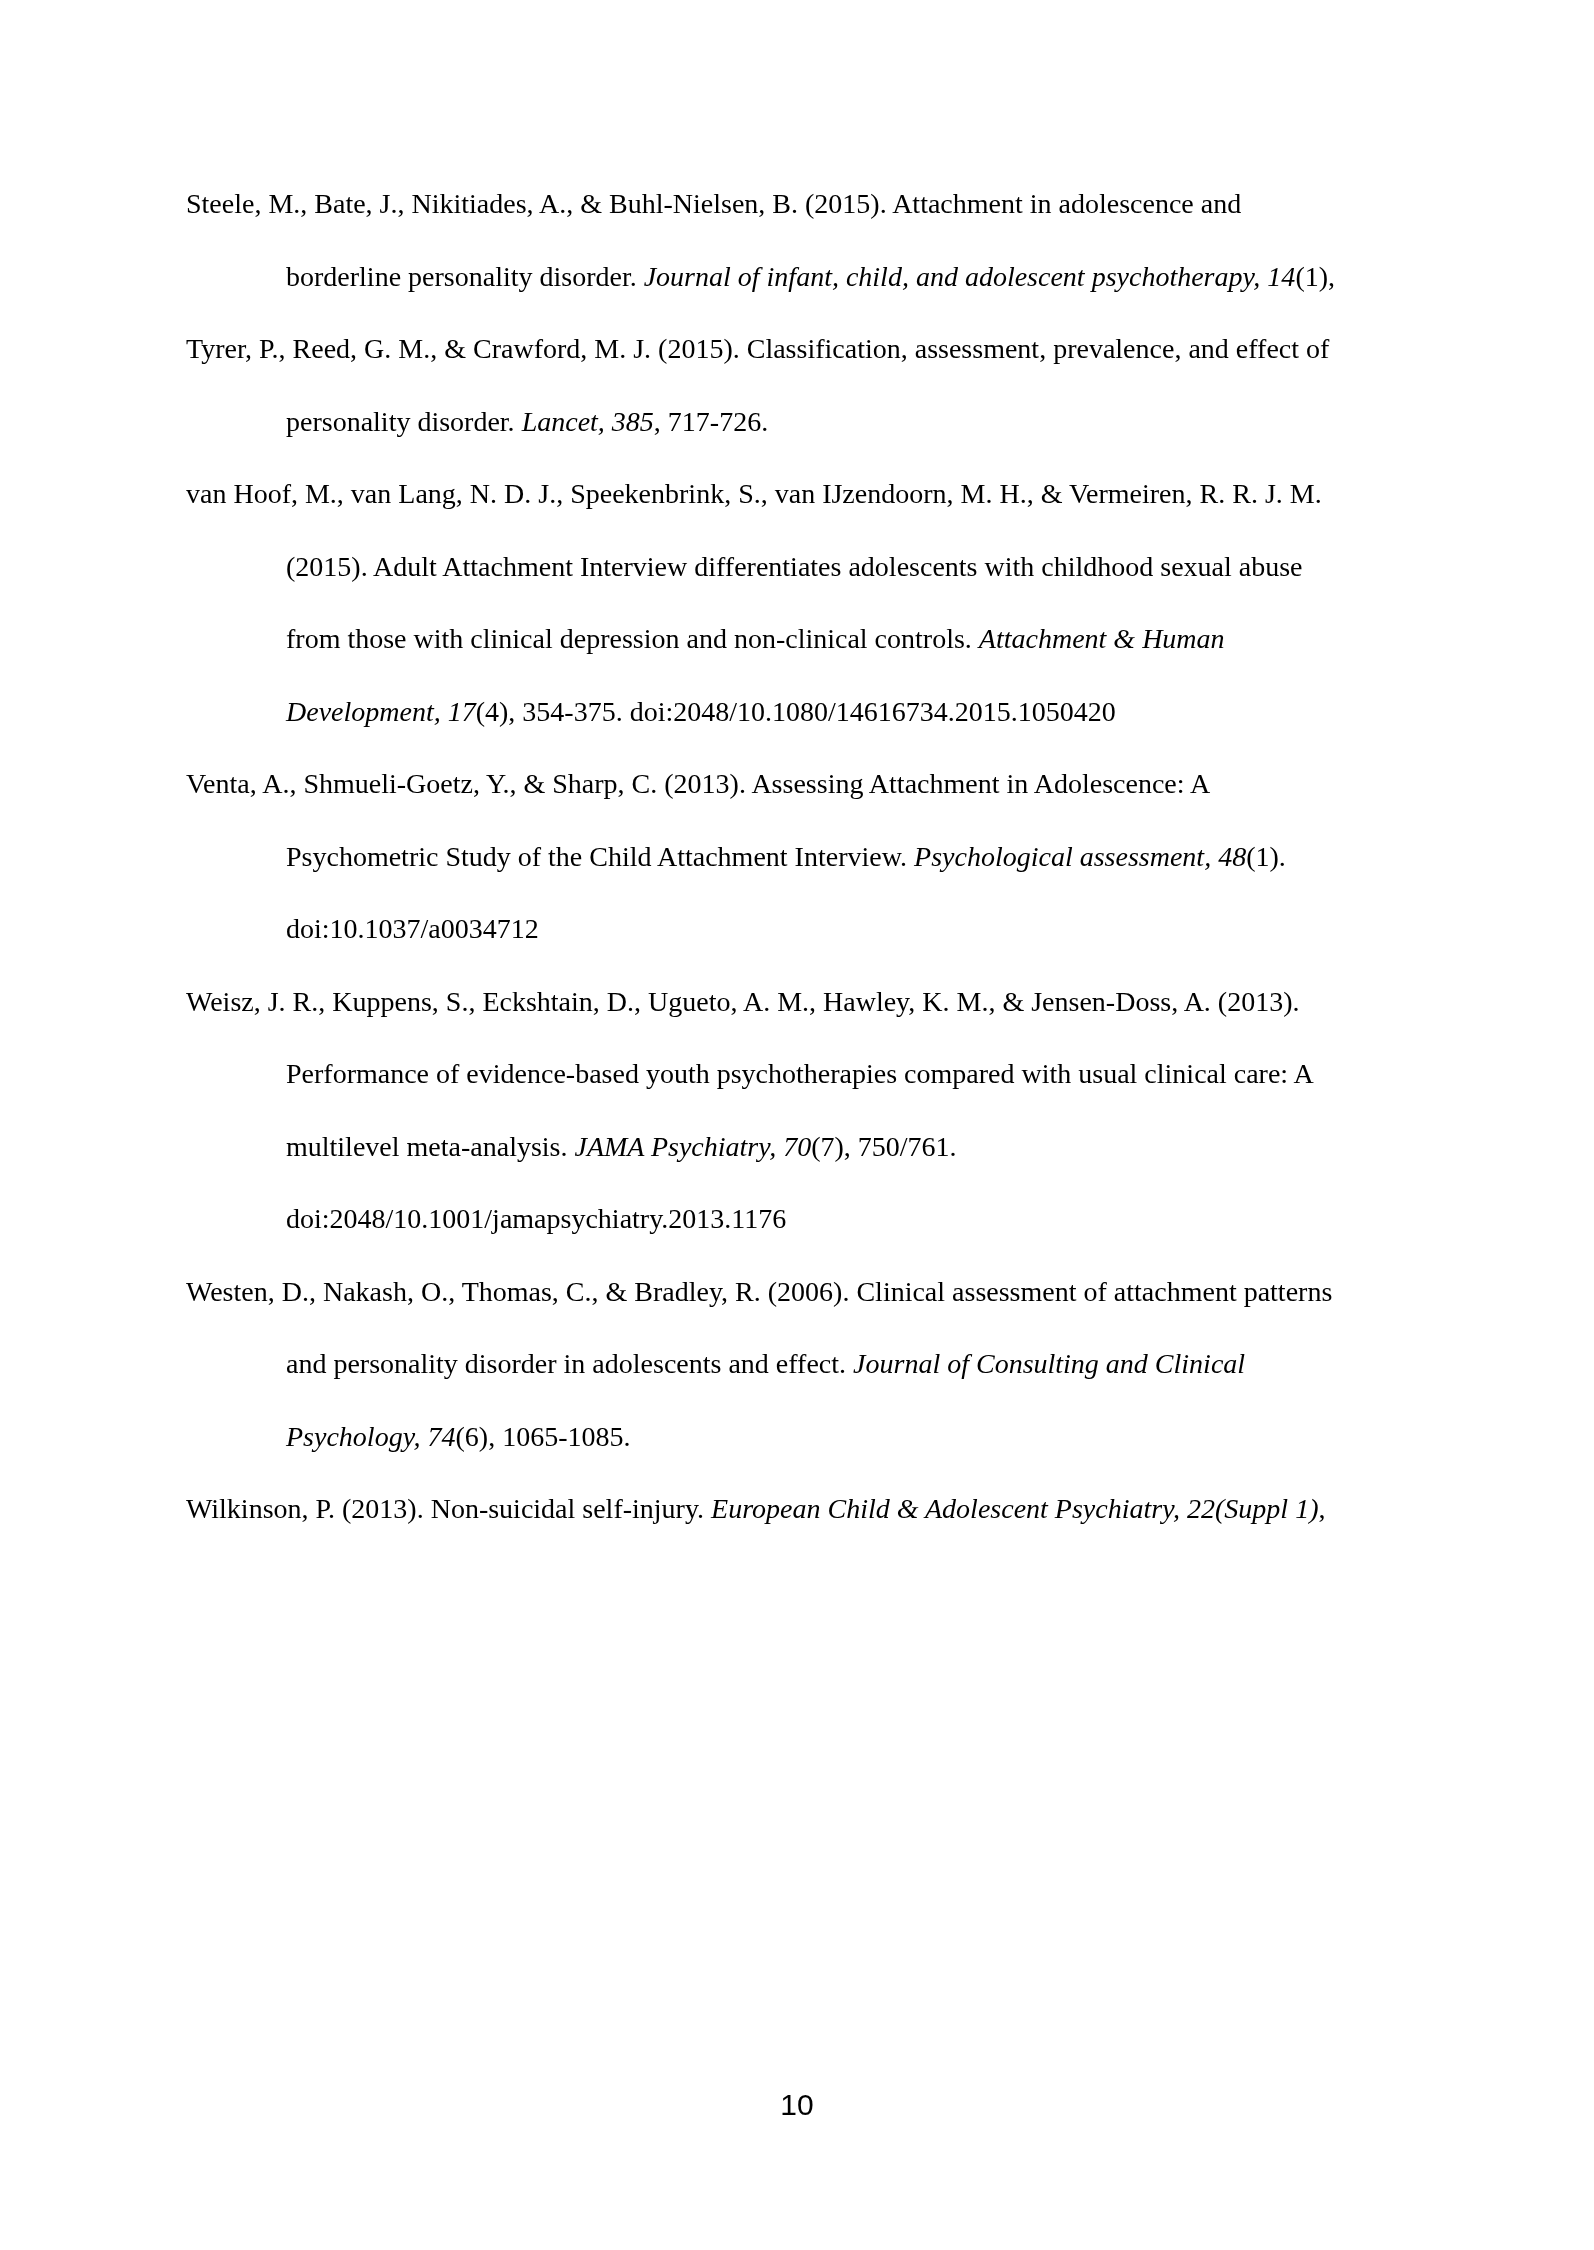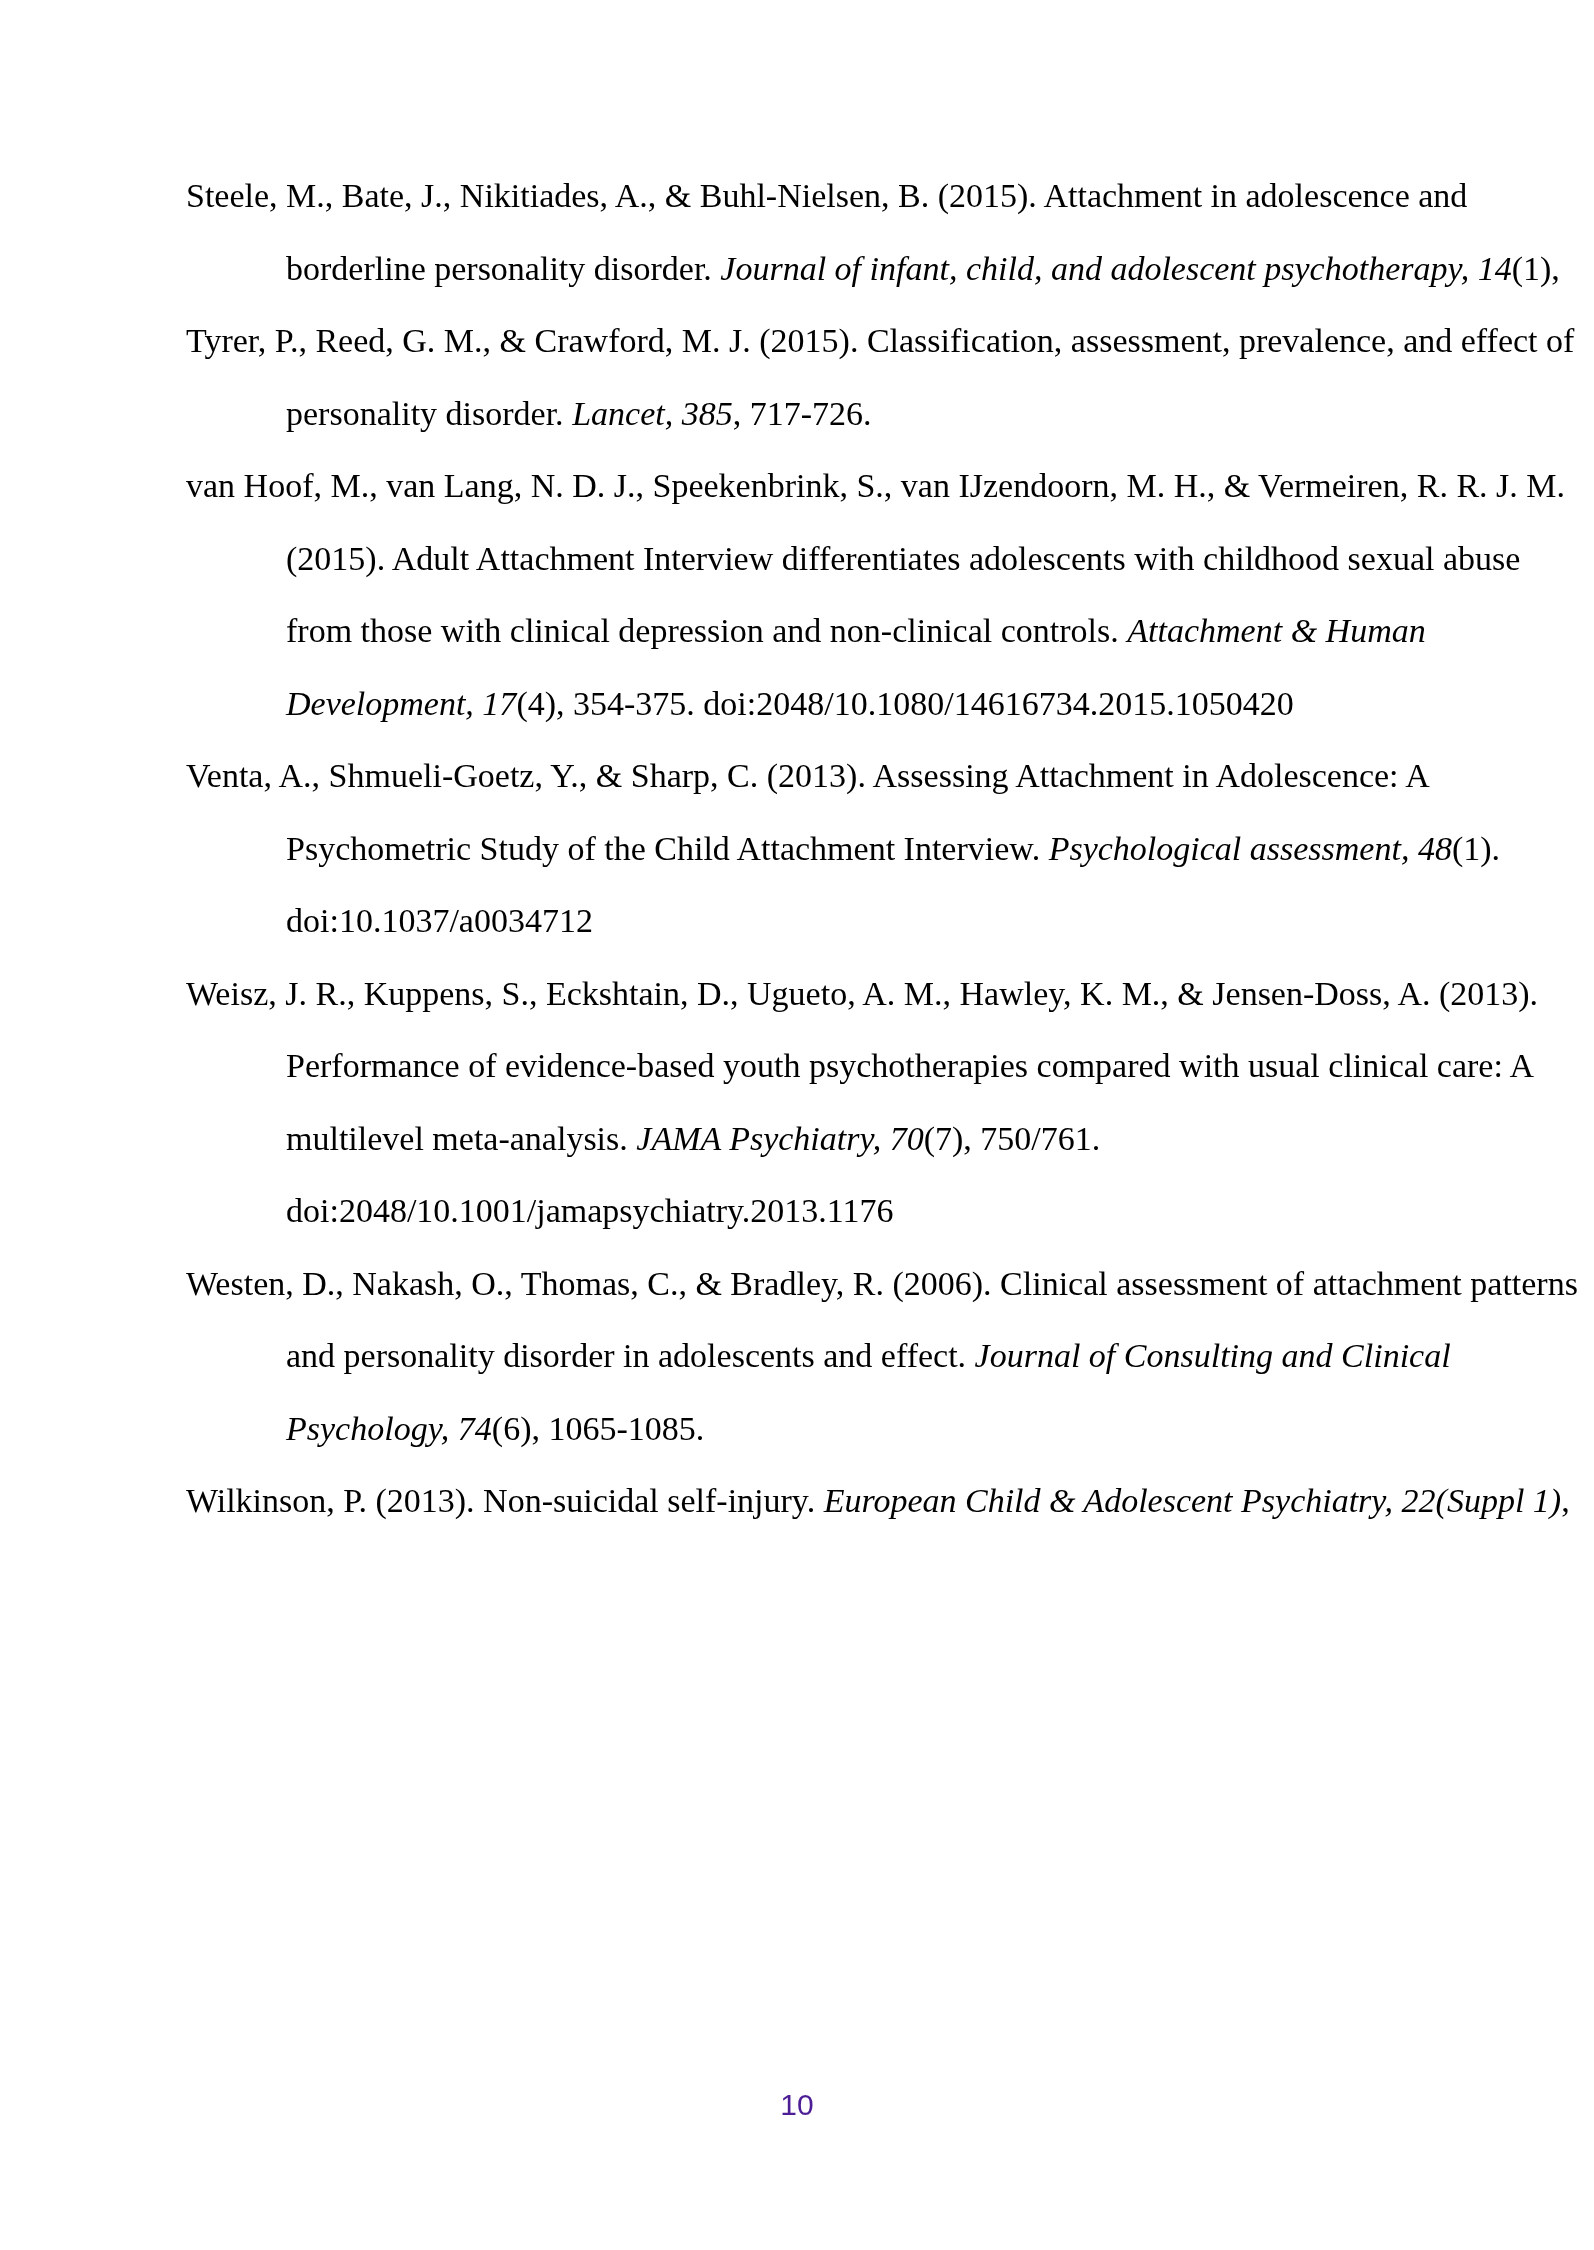--- a/index.html
+++ b/index.html
@@ -14,24 +14,24 @@
     font-family: "Liberation Serif", "DejaVu Serif", serif;
     color: #000000;
   }
   .page {
     position: absolute;
     inset: 0;
     background: #ffffff;
   }
   .ref-list {
     position: absolute;
-    top: 160px;
+    top: 168px;
     left: 186px;
     width: 1360px;
-    font-size: 34px;
+    font-size: 28px;
     line-height: 72.5px;
     text-align: left;
   }
   p.reference {
     margin: 0;
     padding-left: 100px;   
     text-indent: -100px;
     white-space: nowrap;   
   }
   p.reference .it {
@@ -40,21 +40,21 @@
   }
   .page-number {
     position: absolute;
     top: 2087px;
     left: 0;
     width: 100%;
     text-align: center;
     font-family: "Liberation Sans", "DejaVu Sans", sans-serif;
     font-size: 30px;
     line-height: 36px;
-    color: #4c1d95;
+    color: #000000;
   }
 </style>
 </head>
 <body>
 
 <div class="page">
 
   <section class="ref-list" id="ref-list">
       <p class="reference"><span class="rm">Steele, M., Bate, J., Nikitiades, A., &amp; Buhl-Nielsen, B. (2015). Attachment in adolescence and</span><br><span class="rm">borderline personality disorder. </span><span class="it">Journal of infant, child, and adolescent psychotherapy, 14</span><span class="rm">(1),</span><br></p>
       <p class="reference"><span class="rm">Tyrer, P., Reed, G. M., &amp; Crawford, M. J. (2015). Classification, assessment, prevalence, and effect of</span><br><span class="rm">personality disorder. </span><span class="it">Lancet, 385</span><span class="rm">, 717-726.</span></p>

